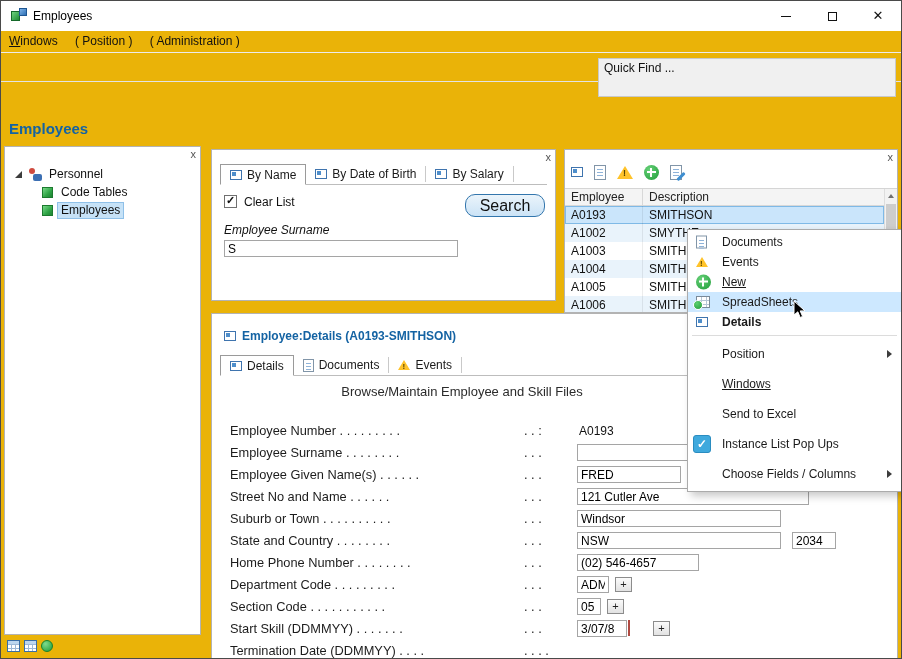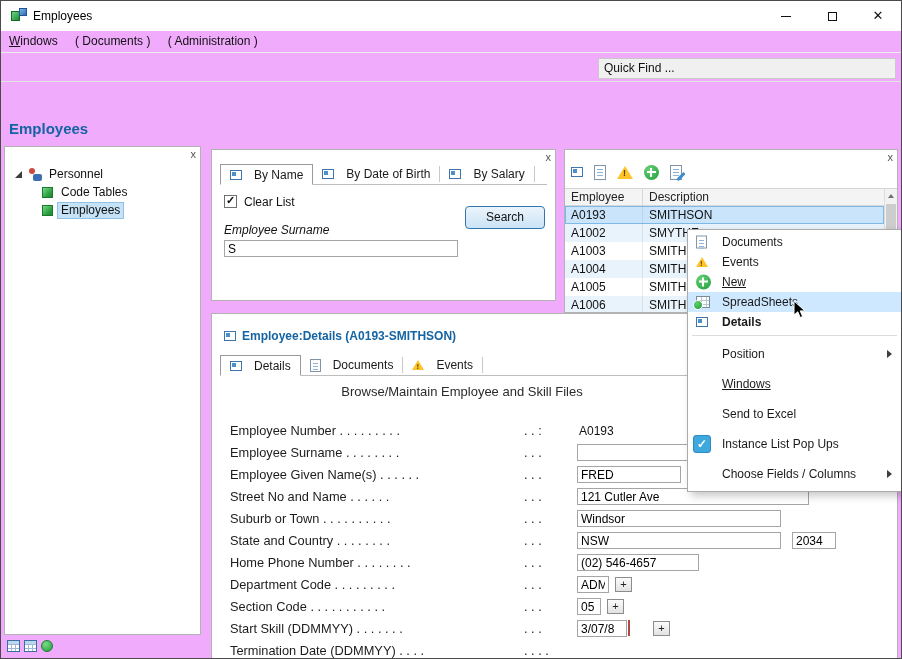--- a/index.html
+++ b/index.html
@@ -1,18 +1,18 @@
 <!DOCTYPE html>
 <html><head>
 <meta charset="utf-8">
 <style>
   * { box-sizing: border-box; margin:0; padding:0; }
   html,body { background:#d8d8d8; }
   #app {
-    position:relative; width:902px; height:659px; background:#f0abfc;
+    position:relative; width:902px; height:659px; background:#eab308;
     border:1px solid #4a4a4a; overflow:hidden;
     font-family:"Liberation Sans", sans-serif; font-size:12px; color:#111;
   }
   .abs { position:absolute;font-style:italic; }
 
   
   .titlebar { position:absolute; left:0; top:0; right:0; height:30px; background:#fff; }
   .app-ic { position:absolute; left:10px; top:7px; width:16px; height:16px; }
   .app-ic .a1{position:absolute;left:0;top:3px;width:9px;height:10px;background:linear-gradient(135deg,#6fd37f,#1f8c36);border:1px solid #15692a;}
   .app-ic .a2{position:absolute;right:0;top:0;width:8px;height:8px;background:linear-gradient(135deg,#7fb3e8,#2d6fb4);border:1px solid #1d5591;}
@@ -21,21 +21,21 @@
   .wbtn { width:46px; height:30px; display:flex; align-items:center; justify-content:center; }
   .glyph-min { width:10px; height:1px; background:#111; }
   .glyph-max { width:9px; height:9px; border:1px solid #111; }
   .glyph-close { font-size:13px; color:#111; line-height:30px; }
 
   
   .menubar { position:absolute; left:0; top:30px; right:0; height:22px; border-bottom:1px solid #ececec; padding-left:8px; }
   .mbar-item { display:inline-block; line-height:21px; margin-right:14px; color:#111; }
   .accel::first-letter { text-decoration:underline; }
   .toolbar { position:absolute; left:0; top:53px; right:0; height:28px; border-bottom:1px solid #e3e3e3; }
-  .quickfind { position:absolute; left:597px; top:4px; width:298px; height:21px; background:#f0f0f0; border:1px solid #c9c9c9; line-height:19px; padding-left:5px; color:#111; }
+  .quickfind { position:absolute; left:597px; top:4px; width:298px; height:39px; background:#f0f0f0; border:1px solid #c9c9c9; line-height:19px; padding-left:5px; color:#111; }
 
   .page-heading { position:absolute; left:8px; top:119px; font-size:15px; font-weight:bold; color:#1463a3; }
 
   
   .panel { position:absolute; background:#fff; border:1px solid #b3b3b3; }
   .close-x { position:absolute; top:1px; right:4px; font-size:11px; line-height:12px; color:#555; cursor:default; }
 
   
   .tree-panel { left:3px; top:145px; width:197px; height:489px; }
   .tree-row { position:absolute; left:0; right:0; height:18px; display:flex; align-items:center; }
@@ -49,21 +49,21 @@
 
   
   .grid-ic { width:13px; height:12px; border:1px solid #3a6ea5; background:#fff;
     background-image:linear-gradient(#bcd6ee 0 3px,transparent 3px),
       repeating-linear-gradient(to right,transparent 0 3px,#9db9d6 3px 4px),
       repeating-linear-gradient(to bottom,transparent 0 3px,#9db9d6 3px 4px); }
   .sphere-ic { width:12px; height:12px; border-radius:50%; background:radial-gradient(circle at 35% 30%,#7ddb8c,#1f9c38); border:1px solid #17822c; }
 
   
   .tabstrip { position:absolute; display:flex; align-items:flex-end; height:21px; border-bottom:1px solid #bdbdbd; }
-  .tab { display:flex; align-items:center; gap:12px; padding:0 9px; font-size:12px; color:#1a1a1a; white-space:nowrap; }
+  .tab { display:flex; align-items:center; gap:5px; padding:0 9px; font-size:12px; color:#1a1a1a; white-space:nowrap; }
   .tab.sel { height:21px; border:1px solid #9a9a9a; border-bottom:1px solid #fff; background:#fff; margin-bottom:-1px; }
   .tab.unsel { height:16px; margin-bottom:2px; border-right:1px solid #c9c9c9; }
 
   
   .win-ic { width:12px; height:10px; border:1px solid #3f74ae; background:#fff; position:relative; flex:none; }
   .win-ic::before { content:""; position:absolute; left:1px; top:1px; width:4px; height:4px; background:#4e8ecb; }
   .page-ic { width:12px; height:15px; border:1px solid #8195a8; background:#fff; position:relative; flex:none; }
   .page-ic::before { content:""; position:absolute; left:2px; right:2px; top:3px; height:9px;
     background:repeating-linear-gradient(to bottom,#8fb3d9 0 1px,transparent 1px 3px); }
   .page-sm { height:13px; width:11px; }
@@ -84,22 +84,22 @@
   .cal-ic::before { content:""; position:absolute; left:0; right:0; top:0; height:3px; background:#d6554a; }
   .cal-ic::after { content:""; position:absolute; left:1px; right:1px; top:5px; height:6px;
     background:repeating-linear-gradient(to right,#7e9cc0 0 1px,transparent 1px 3px),
       repeating-linear-gradient(to bottom,#7e9cc0 0 1px,transparent 1px 3px); }
 
   
   .search-panel { left:210px; top:148px; width:345px; height:152px; }
   .cb { position:absolute; width:13px; height:13px; border:1px solid #707070; background:#fff; }
   .cb .ck { position:absolute; left:1px; top:-2px; font-weight:bold; font-size:11px; line-height:13px; color:#111; }
   .cb-label { position:absolute; left:32px; top:45px; }
-  .search-btn { position:absolute; right:10px; top:44px; width:80px; height:23px; border:1px solid #3376ad; border-radius:4px;
-    background:linear-gradient(#ebf4fb,#cbe3f6); text-align:center; line-height:21px; font-size:12px; color:#111;margin-top:12px; }
+  .search-btn { position:absolute; right:10px; top:44px; width:80px; height:23px; border:1px solid #3376ad; border-radius:10px;
+    background:linear-gradient(#ebf4fb,#cbe3f6); text-align:center; line-height:21px; font-size:16px; color:#111; }
   .tx { position:absolute; height:17px; border:1px solid #a5a5a5; background:#fff; font:12px "Liberation Sans",sans-serif; padding:0 3px; }
 
   
   .inst-panel { left:563px; top:148px; width:334px; height:164px; }
   .inst-tools { position:absolute; left:6px; top:13px; height:18px; display:flex; align-items:center; gap:11px; }
   .inst-sep { position:absolute; left:0; right:0; top:38px; border-top:1px solid #d5d5d5; }
   .ihead { position:absolute; left:0; right:13px; top:39px; height:17px; display:flex; background:#f4f4f4; border-bottom:1px solid #d8d8d8; color:#222; }
   .ihead .c1 { width:78px; padding-left:6px; line-height:16px; border-right:1px solid #d8d8d8; }
   .ihead .c2 { flex:1; padding-left:6px; line-height:16px; }
   .irows { position:absolute; left:0; right:13px; top:56px; bottom:0; overflow:hidden; }
@@ -162,21 +162,21 @@
           <span class="glyph-max"></span>
         </div>
       <div class="wbtn">
           <span class="glyph-close">✕</span>
         </div>
     </div>
   </div>
 
   <div class="menubar">
     <span class="mbar-item accel">Windows</span>
-    <span class="mbar-item">( Documents )</span>
+    <span class="mbar-item">( Position )</span>
     <span class="mbar-item">( Administration )</span>
   </div>
 
   <div class="toolbar">
     <div class="quickfind">Quick Find ...</div>
   </div>
 
   <div class="page-heading">Employees</div>
 
   <div class="panel tree-panel">

